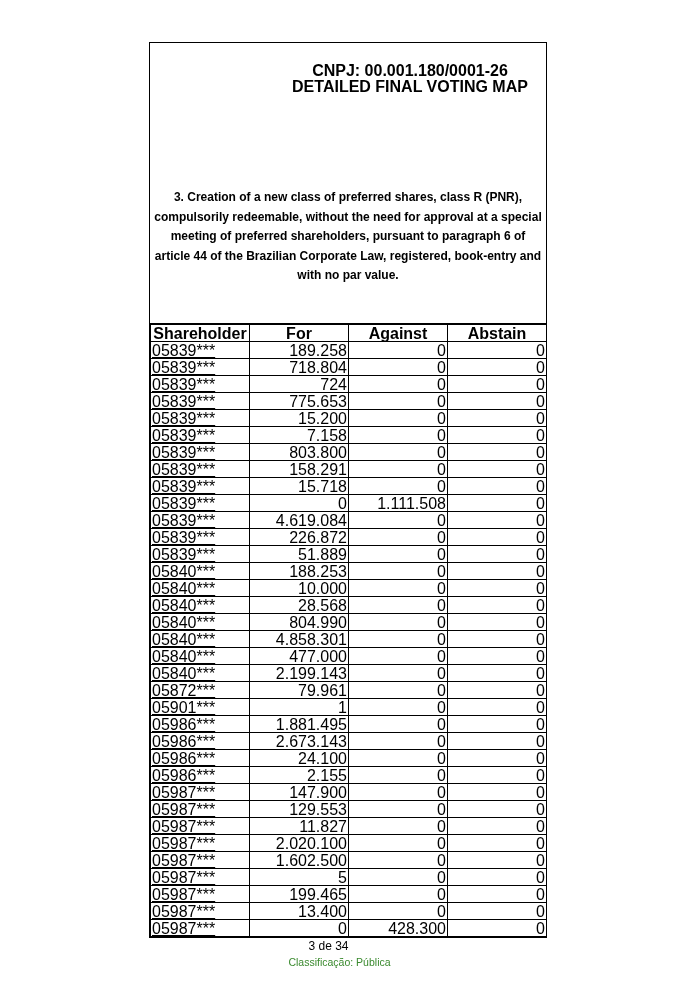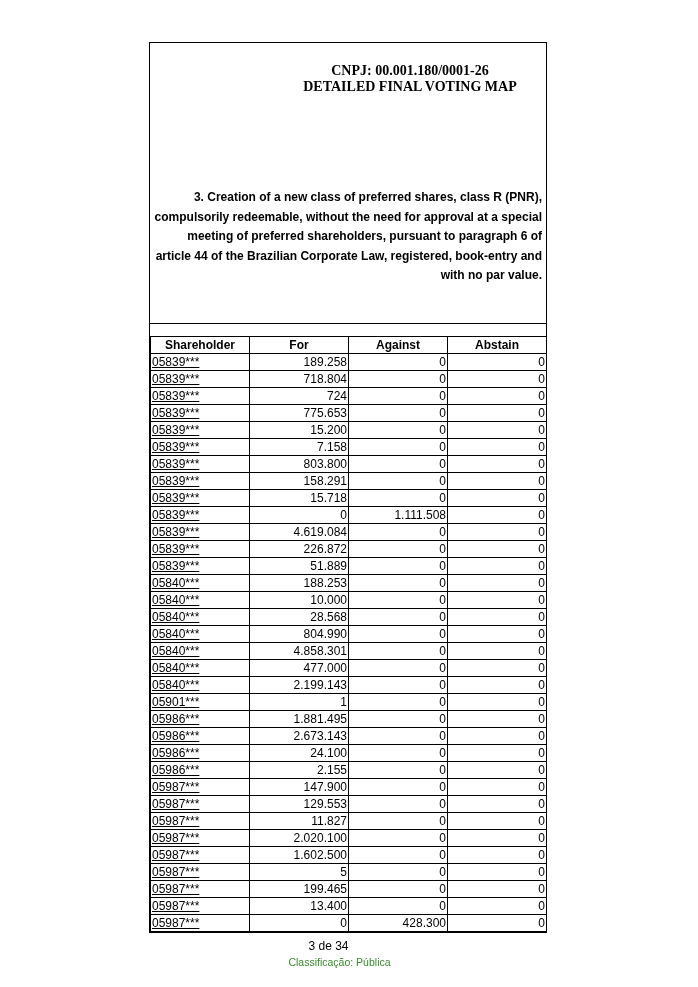--- a/index.html
+++ b/index.html
@@ -3,23 +3,23 @@
 <meta charset="utf-8">
 <style>
   html, body { margin: 0; padding: 0; background: #ffffff; }
   body { width: 698px; height: 987px; position: relative; overflow: hidden; font-family: "Liberation Sans", sans-serif; color: #000; }
   .sheet { position: absolute; left: 149px; top: 42px; width: 398px; border: 1.5px solid #000; box-sizing: border-box; }
   .header-box { position: relative; height: 280px; border-bottom: 1.5px solid #000; }
   .logo { position: absolute; left: 14px; top: 10px; width: 90px; height: 60px; }
   .logo svg { position: absolute; left: 28px; top: 0; }
   .logo-text { position: absolute; left: 0; top: 44px; width: 100px; text-align: center; font-size: 10.5px; letter-spacing: 0.8px; color: #2b3a8c; white-space: nowrap; }
   .logo-text b { font-weight: bold; color: #1f2a7a; }
-  .meta { position: absolute; left: 140px; top: 20px; width: 240px; text-align: center; font-weight: bold; font-size: 14px; line-height: 16px; font-family: Liberation Serif, serif; }
-  .resolution { position: absolute; left: 4px; right: 4px; top: 145px; text-align: right; font-weight: bold; font-size: 12px; line-height: 19.5px; }
-  table { border-collapse: collapse; width: 100%; table-layout: fixed; font-size: 12px; margin-top: 12px; }
+  .meta { position: absolute; left: 140px; top: 20px; width: 240px; text-align: center; font-weight: bold; font-size: 16px; line-height: 16px; }
+  .resolution { position: absolute; left: 4px; right: 4px; top: 145px; text-align: center; font-weight: bold; font-size: 12px; line-height: 19.5px; }
+  table { border-collapse: collapse; width: 100%; table-layout: fixed; font-size: 16px; }
   th, td { border: 1px solid #000; height: 16px; padding: 0 1px; line-height: 15px; white-space: nowrap; overflow: hidden; }
   th { font-weight: bold; text-align: center; }
   td.name { text-align: left; text-decoration: underline; }
   td.num { text-align: right; }
   col.c1 { width: 99px; } col.c2 { width: 99px; } col.c3 { width: 99px; } col.c4 { width: 99px; }
   .footer-page { position: absolute; left: 0; width: 657px; top: 939px; text-align: center; font-size: 12px; }
   .footer-class { position: absolute; left: 0; width: 679px; top: 956px; text-align: center; font-size: 10.5px; color: #3a8a2e; }
 </style>
 </head>
 <body>
@@ -162,20 +162,26 @@
           <td class="num">0</td>
           <td class="num">0</td>
         </tr>
         <tr>
           <td class="name">05840***</td>
           <td class="num">2.199.143</td>
           <td class="num">0</td>
           <td class="num">0</td>
         </tr>
         <tr>
+          <td class="name">05872***</td>
+          <td class="num">79.961</td>
+          <td class="num">0</td>
+          <td class="num">0</td>
+        </tr>
+        <tr>
           <td class="name">05901***</td>
           <td class="num">1</td>
           <td class="num">0</td>
           <td class="num">0</td>
         </tr>
         <tr>
           <td class="name">05986***</td>
           <td class="num">1.881.495</td>
           <td class="num">0</td>
           <td class="num">0</td>

